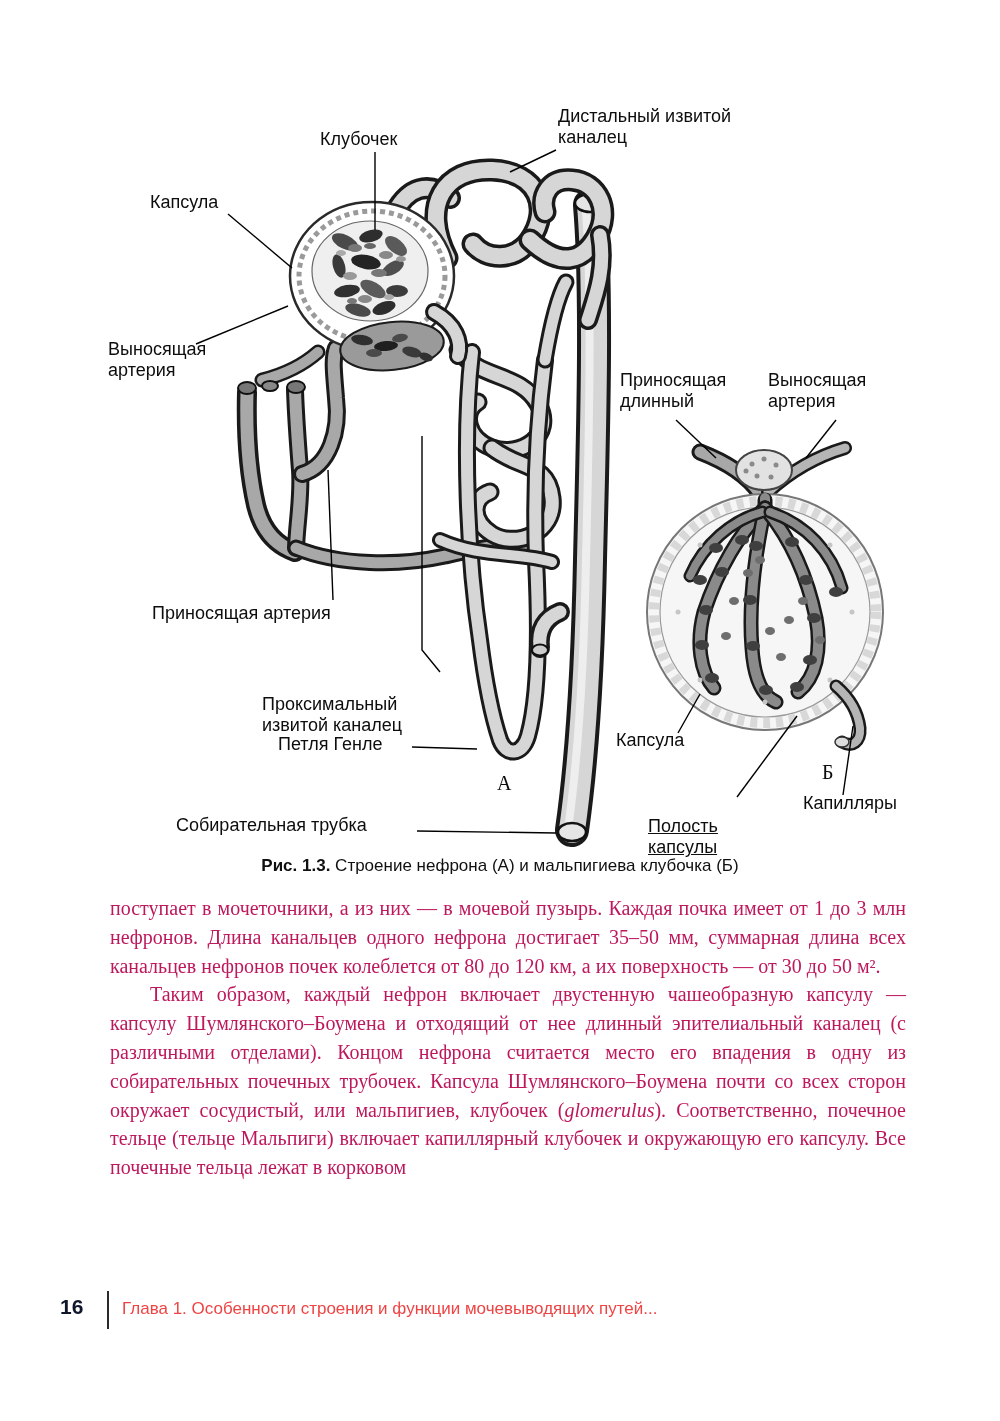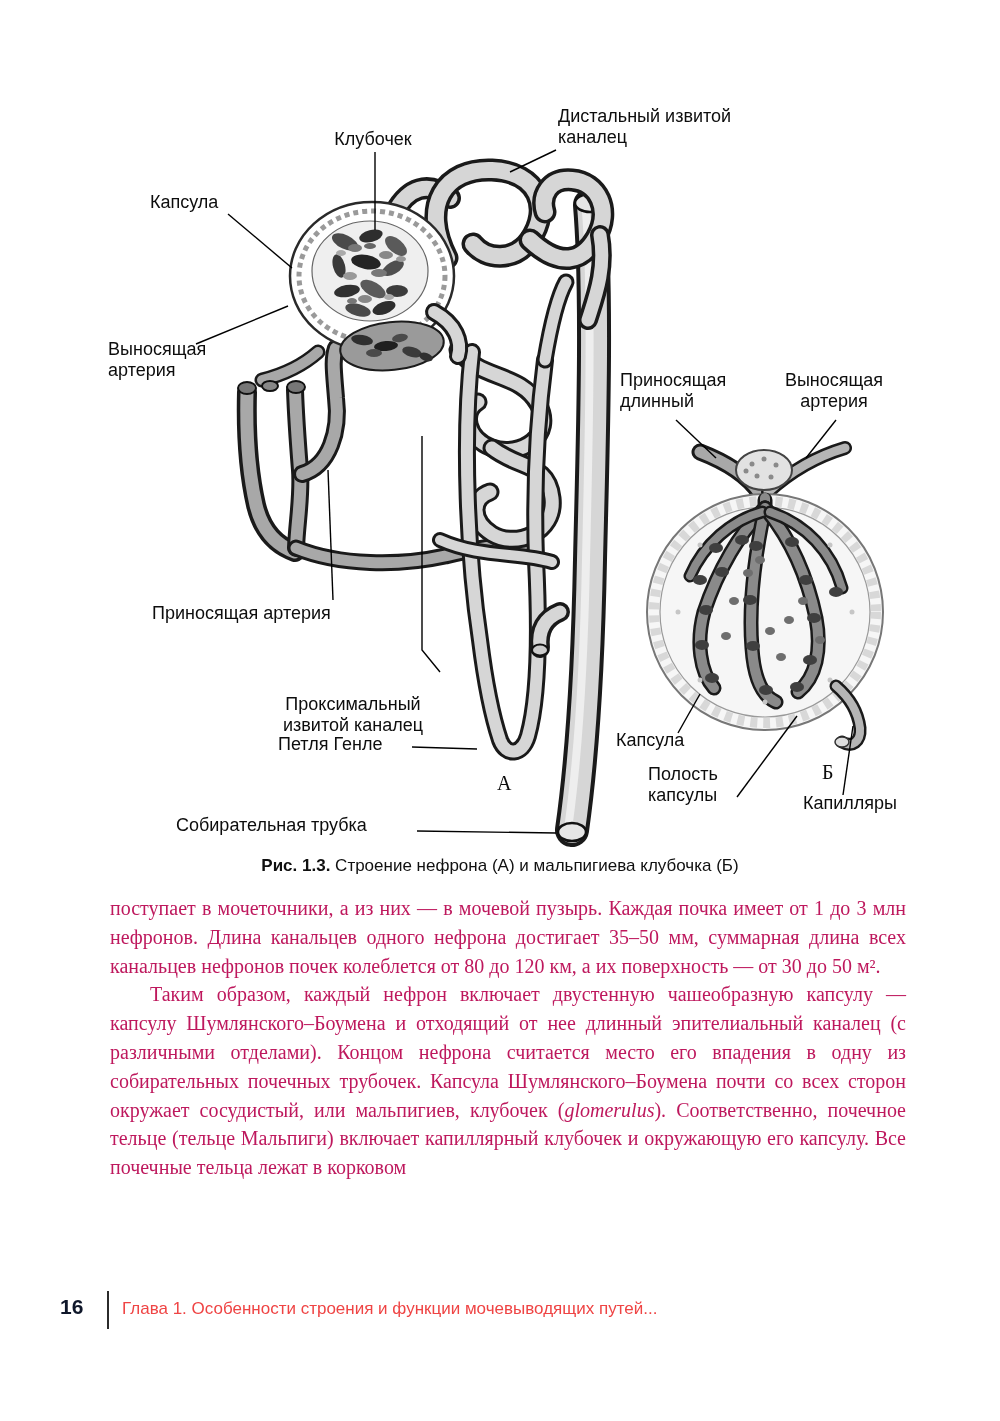--- a/index.html
+++ b/index.html
@@ -2,21 +2,21 @@
 <html><head>
 <meta charset="utf-8">
 <style>
   html,body{margin:0;padding:0;background:#ffffff;}
   .page{position:relative;width:1000px;height:1421px;background:#fff;overflow:hidden;
         font-family:"Liberation Serif", serif;color:#111;}
   .figure-area{position:absolute;left:0;top:0;width:1000px;height:860px;}
   .figure-area svg{position:absolute;left:0;top:0;}
   .fig-label{position:absolute;font-family:"Liberation Sans", sans-serif;font-size:18px;
              line-height:1.18;color:#0d0d0d;white-space:pre-line;}
-  .fig-label.center{text-align:center;}
+  .fig-label.center{text-align:left;}
   .fig-letter{position:absolute;font-family:"Liberation Serif", serif;font-size:20px;color:#0d0d0d;}
   .caption{position:absolute;left:0;top:856px;width:1000px;text-align:center;
            font-family:"Liberation Sans", sans-serif;font-size:17px;color:#101010;}
   .caption b{font-weight:bold;}
   .bodytext{position:absolute;left:110px;top:894px;width:796px;text-align:justify;
             font-size:20px;line-height:28.8px;color:#be185d;}
   .bodytext p{margin:0;}
   .bodytext p.indent{text-indent:40px;}
   .it{font-style:italic;}
   .footer-num{position:absolute;left:60px;top:1295px;font-family:"Liberation Sans", sans-serif;
@@ -225,21 +225,21 @@
     <div class="fig-label center" style="left:262px;top:650px;width:182px;margin-top:44px;">Проксимальный
 извитой каналец</div>
     <div class="fig-label" style="left:278px;top:734px;">Петля Генле</div>
     <div class="fig-label" style="left:176px;top:815px;">Собирательная трубка</div>
     <div class="fig-letter" style="left:497px;top:772px;">А</div>
     <div class="fig-label" style="left:620px;top:370px;">Приносящая
 длинный</div>
     <div class="fig-label center" style="left:768px;top:370px;width:132px;">Выносящая
 артерия</div>
     <div class="fig-label" style="left:616px;top:730px;">Капсула</div>
-    <div class="fig-label" style="left:648px;top:764px;">Полость
+    <div class="fig-label" style="left:648px;top:816px;text-decoration:underline;">Полость
 капсулы</div>
     <div class="fig-label" style="left:773px;top:793px;margin-left:30px;">Капилляры</div>
     <div class="fig-letter" style="left:822px;top:761px;">Б</div>
   </div>
 
   <div class="caption">
     <b>Рис. 1.3.</b><span> Строение нефрона (А) и мальпигиева клубочка (Б)</span>
   </div>
 
   <div class="bodytext">

